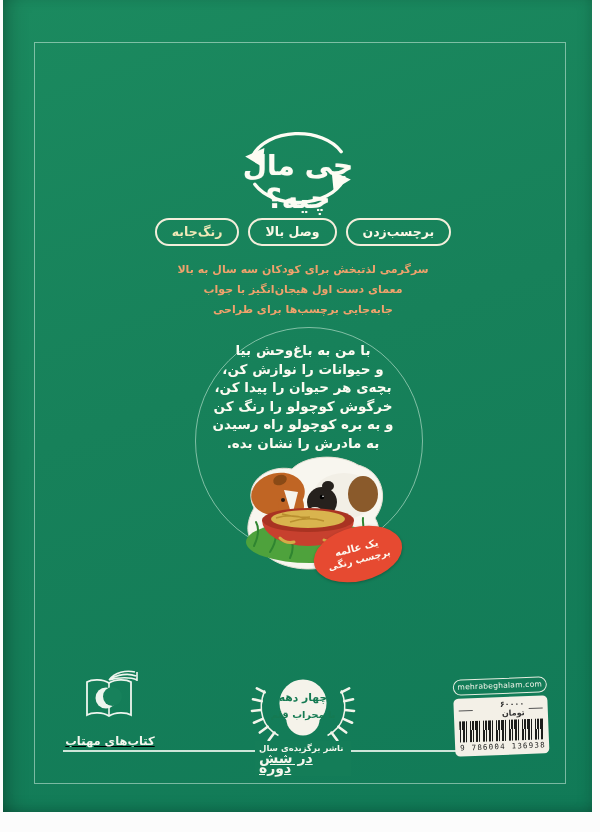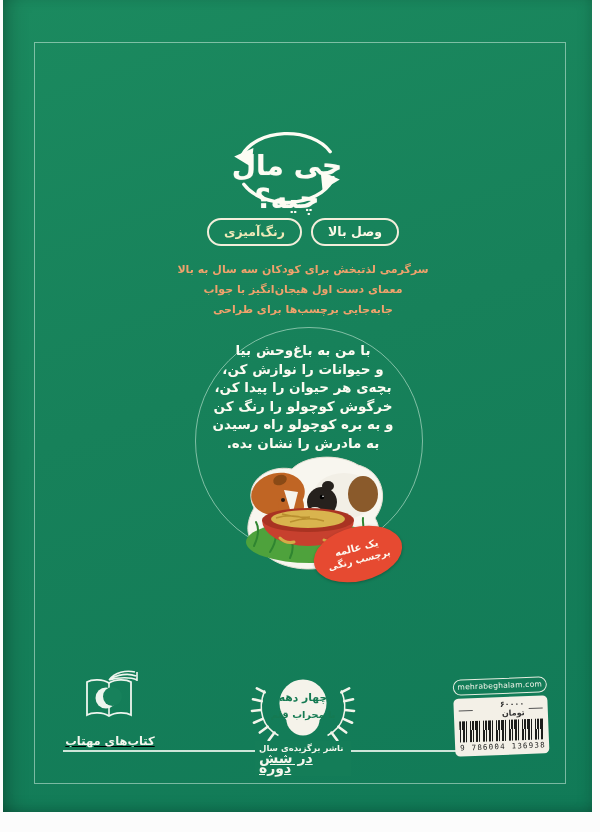--- a/index.html
+++ b/index.html
@@ -19,21 +19,21 @@
                inset -8px 0 18px -12px rgba(0,0,0,.25),
                inset 0 -10px 20px -14px rgba(0,0,0,.3);
   }
   .frame {
     position:absolute; left:31px; top:42px; right:26px; bottom:28px;
     border:1px solid rgba(225,248,236,.5);
     pointer-events:none;
   }
 
   
-  .logo { position:absolute; left:200px; top:123px; width:168px; height:92px; }
+  .logo { position:absolute; left:211px; top:123px; width:168px; height:92px; }
   .logo svg { position:absolute; left:12px; top:0; }
   .logo .title {
     position:absolute; left:0; top:26px; width:168px;
     text-align:center; direction:rtl;
     color:#fdfcf3; font-size:28px; font-weight:bold; letter-spacing:-1px;
     text-shadow:0 0 1px rgba(255,255,255,.4);
   }
 
   
   .pills {
@@ -148,22 +148,23 @@
       <svg width="144" height="92" viewBox="0 0 150 92">
         <path d="M 120 28 A 50 34 0 0 0 28 32" fill="none" stroke="#fdfcf3" stroke-width="3.5" stroke-linecap="round"></path>
         <polygon points="20,33 40,24 38,44" fill="#fdfcf3"></polygon>
         <path d="M 30 62 A 50 34 0 0 0 122 58" fill="none" stroke="#fdfcf3" stroke-width="3.5" stroke-linecap="round"></path>
         <polygon points="130,57 110,48 112,68" fill="#fdfcf3"></polygon>
       </svg>
       <div class="title">چی مال چیه؟</div>
     </div>
 
     <div class="pills">
+      <span class="pill">برچسب‌زدن</span>
       <span class="pill">وصل بالا</span>
-      <span class="pill tint">رنگ‌آمیزی</span>
+      <span class="pill tint">رنگ‌جابه</span>
     </div>
 
     <div class="desc">
       <div>سرگرمی لذتبخش برای کودکان سه سال به بالا</div>
       <div>معمای دست اول هیجان‌انگیز با جواب</div>
       <div>جابه‌جایی برچسب‌ها برای طراحی</div>
     </div>
 
     <div class="poem-circle"></div>
     <div class="poem">

